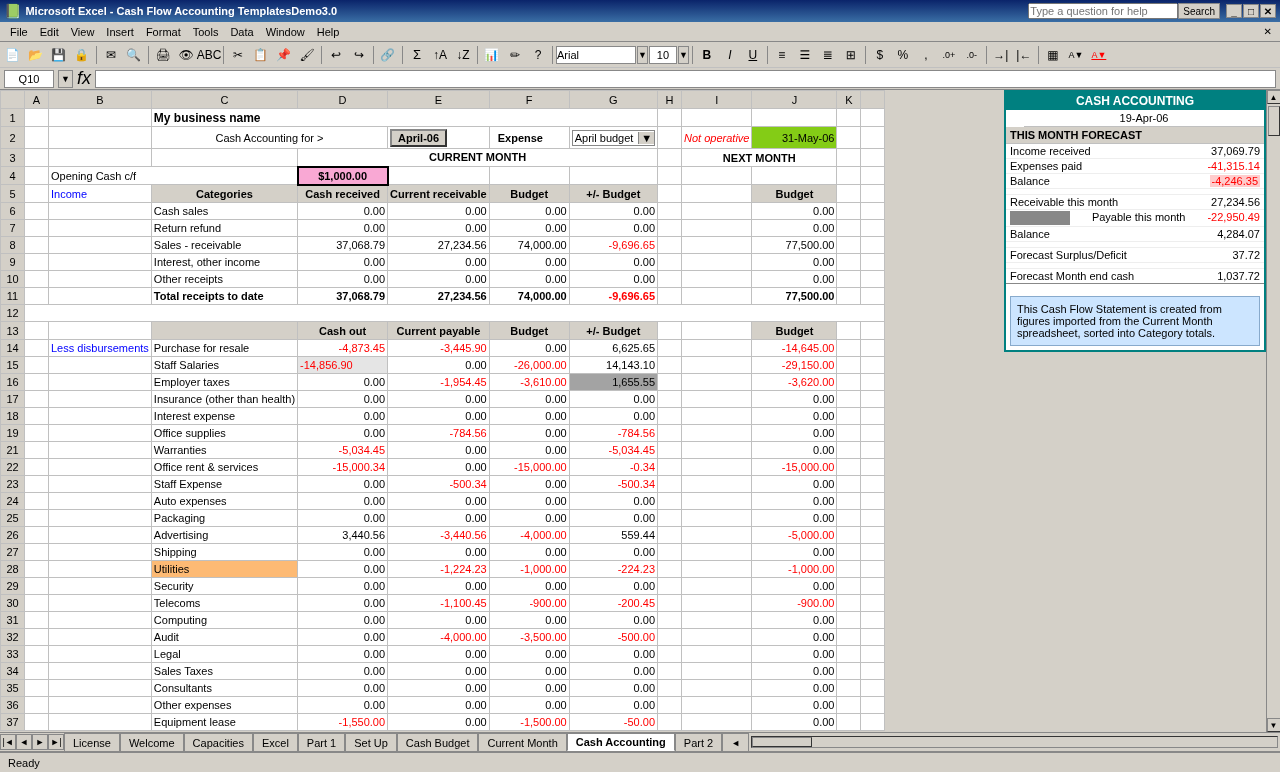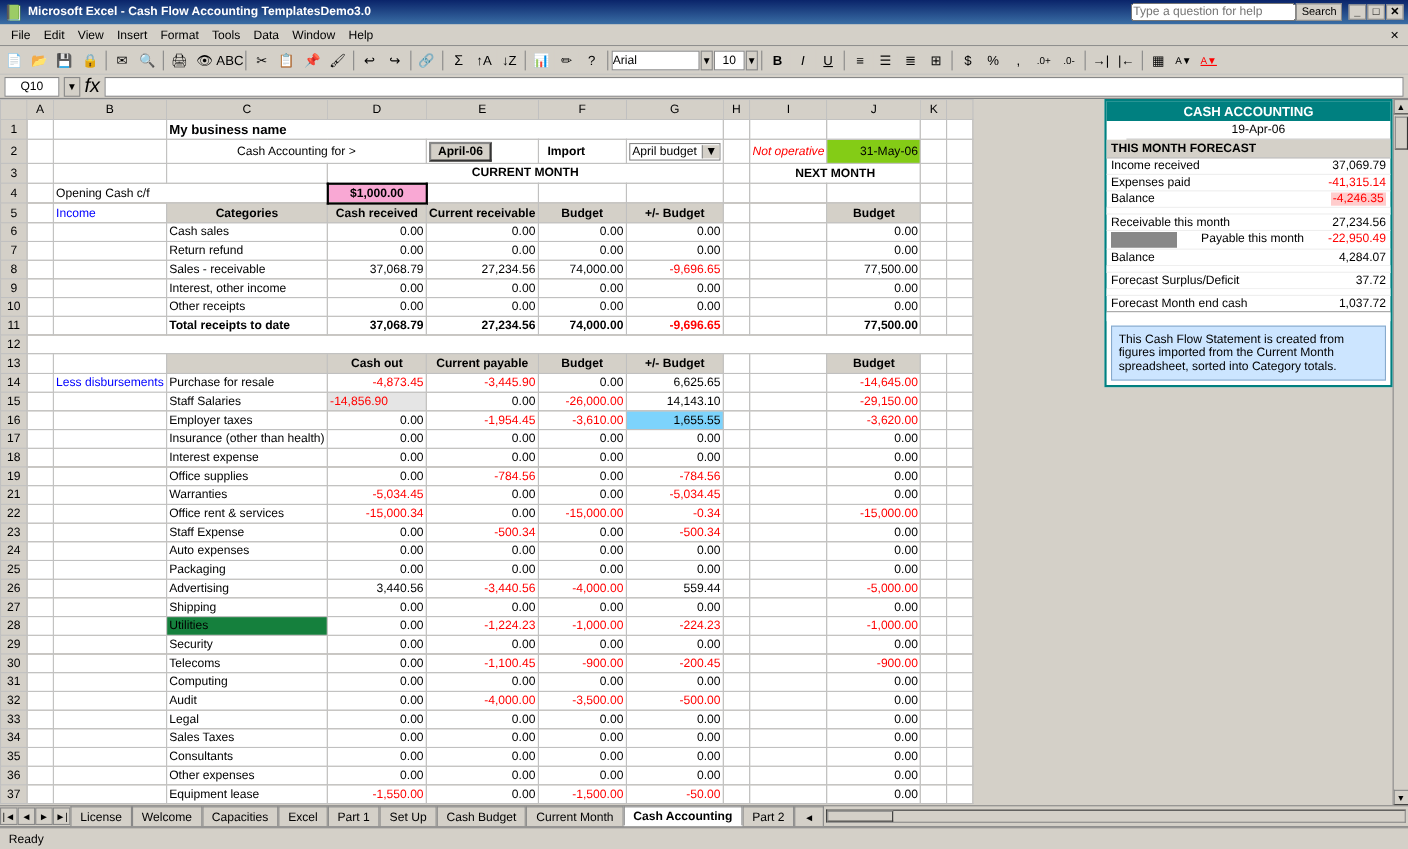--- a/index.html
+++ b/index.html
@@ -292,21 +292,21 @@
           <td class="row-header">2</td>
           <td style="background:white;"></td>
           <td style="background:white;"></td>
           <td style="background:white; text-align:center; padding:0 4px;" colspan="2">
             <span style="font-size:11px;">Cash Accounting for &gt;</span>
           </td>
           <td style="background:white;">
             <div style="background:#d4d0c8; border:2px outset #888; padding:1px 6px; font-size:11px; text-align:center; cursor:pointer; font-weight:bold; display:inline-block;">April-06</div>
           </td>
           <td style="background:white; padding-left:8px;">
-            <span style="font-weight:bold;">Import</span>
+            <span style="font-weight:bold;">Expense</span>
           </td>
           <td style="background:white;">
             <div style="display:flex; align-items:center; border:1px solid #888; background:white; font-size:11px; height:16px;">
               <span style="padding:0 2px; flex:1;">April budget</span>
               <span style="background:#d4d0c8; border-left:1px solid #888; padding:0 2px; cursor:pointer;">▼</span>
             </div>
           </td>
           <td style="background:white;"></td>
           <td style="background:white;">
             <span style="color:red; font-style:italic; font-size:11px;">Not operative</span>
@@ -505,21 +505,21 @@
           <td style="background:white;"></td>
         </tr>
         <tr style="height:17px;">
           <td class="row-header">16</td>
           <td style="background:white;"></td>
           <td style="background:white;"></td>
           <td style="background:white; font-size:11px; padding-left:2px;">Employer taxes</td>
           <td style="background:white; text-align:right; font-size:11px;">0.00</td>
           <td style="background:white; text-align:right; font-size:11px; color:red;">-1,954.45</td>
           <td style="background:white; text-align:right; font-size:11px; color:red;">-3,610.00</td>
-          <td style="background:#7dd3fc; text-align:right; font-size:11px;">1,655.55</td>
+          <td style="background:#a3a3a3; text-align:right; font-size:11px;">1,655.55</td>
           <td style="background:white;"></td>
           <td style="background:white;"></td>
           <td style="background:white; text-align:right; font-size:11px; color:red;">-3,620.00</td>
           <td style="background:white;"></td>
           <td style="background:white;"></td>
         </tr>
         <tr style="height:17px;">
           <td class="row-header">17</td>
           <td style="background:white;"></td>
           <td style="background:white;"></td>
@@ -666,21 +666,21 @@
           <td style="background:white;"></td>
           <td style="background:white;"></td>
           <td style="background:white; text-align:right; font-size:11px;">0.00</td>
           <td style="background:white;"></td>
           <td style="background:white;"></td>
         </tr>
         <tr style="height:17px;">
           <td class="row-header">28</td>
           <td style="background:white;"></td>
           <td style="background:white;"></td>
-          <td style="background:#15803d; font-size:11px; padding-left:2px;">Utilities</td>
+          <td style="background:#fdba74; font-size:11px; padding-left:2px;">Utilities</td>
           <td style="background:white; text-align:right; font-size:11px;">0.00</td>
           <td style="background:white; text-align:right; font-size:11px; color:red;">-1,224.23</td>
           <td style="background:white; text-align:right; font-size:11px; color:red;">-1,000.00</td>
           <td style="background:white; text-align:right; font-size:11px; color:red;">-224.23</td>
           <td style="background:white;"></td>
           <td style="background:white;"></td>
           <td style="background:white; text-align:right; font-size:11px; color:red;">-1,000.00</td>
           <td style="background:white;"></td>
           <td style="background:white;"></td>
         </tr>

